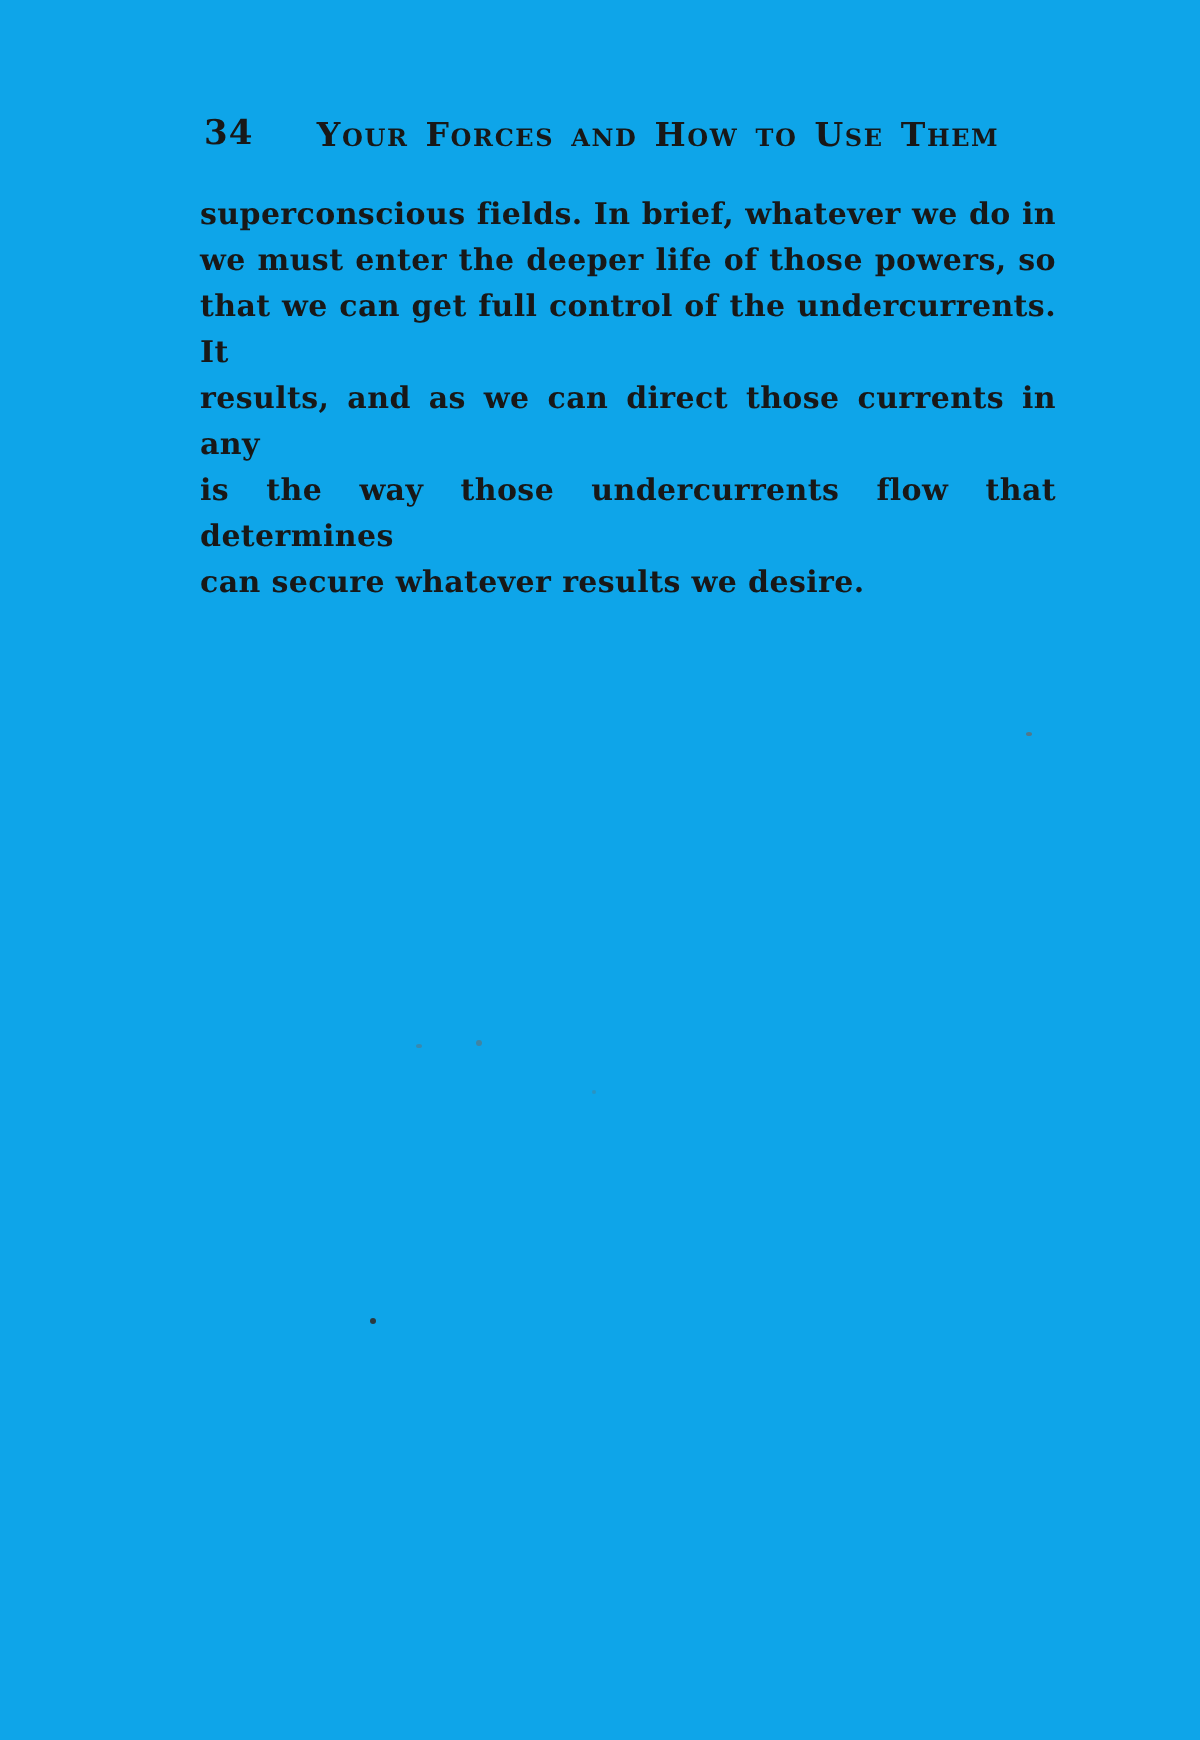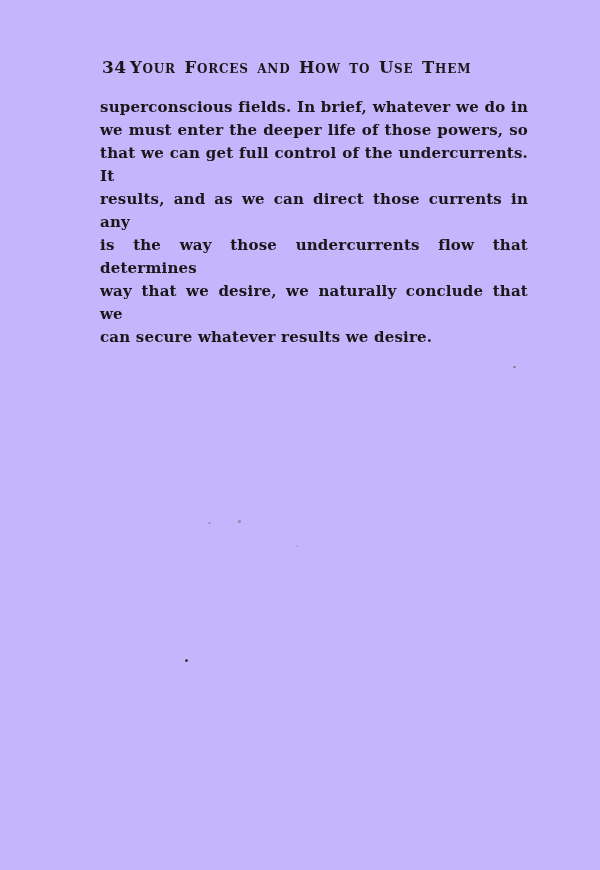--- a/index.html
+++ b/index.html
@@ -4,21 +4,21 @@
 <style>
   html, body {
     margin: 0;
     padding: 0;
     background: #ffffff;
   }
   .page {
     position: relative;
     width: 600px;
     height: 870px;
-    background: #c4b5fd;
+    background: #0ea5e9;
     overflow: hidden;
     font-family: "DejaVu Serif", "Liberation Serif", serif;
     color: #181818;
   }
   .header {
     position: absolute;
     top: 57px;
     left: 100px;
     width: 428px;
     height: 22px;
@@ -29,21 +29,21 @@
     top: 0;
     font-size: 17px;
     font-weight: bold;
     letter-spacing: 0.5px;
   }
   .running-title {
     position: absolute;
     left: 30px;
     right: 0;
     top: 1px;
-    text-align: left;
+    text-align: center;
     font-variant: small-caps;
     font-weight: bold;
     font-size: 16.5px;
     letter-spacing: 0.8px;
     word-spacing: 2px;
     white-space: nowrap;
   }
   .body-text {
     position: absolute;
     top: 96px;
@@ -82,21 +82,20 @@
     <span class="page-number">34</span>
     <span class="running-title">Your Forces and How to Use Them</span>
   </div>
 
   <div class="body-text">
     <div class="line">superconscious fields.  In brief, whatever we do in</div>
     <div class="line">we must enter the deeper life of those powers, so</div>
     <div class="line">that we can get full control of the undercurrents.  It</div>
     <div class="line">results, and as we can direct those currents in any</div>
     <div class="line">is the way those undercurrents flow that determines</div>
-    <div class="line">way that we desire, we naturally conclude that we</div>
     <div class="line last">can secure whatever results we desire.</div>
   </div>
 
   <div class="speck s1"></div>
   <div class="speck s2"></div>
   <div class="speck s3"></div>
   <div class="speck s4"></div>
   <div class="speck s5"></div>
 
 </div>

